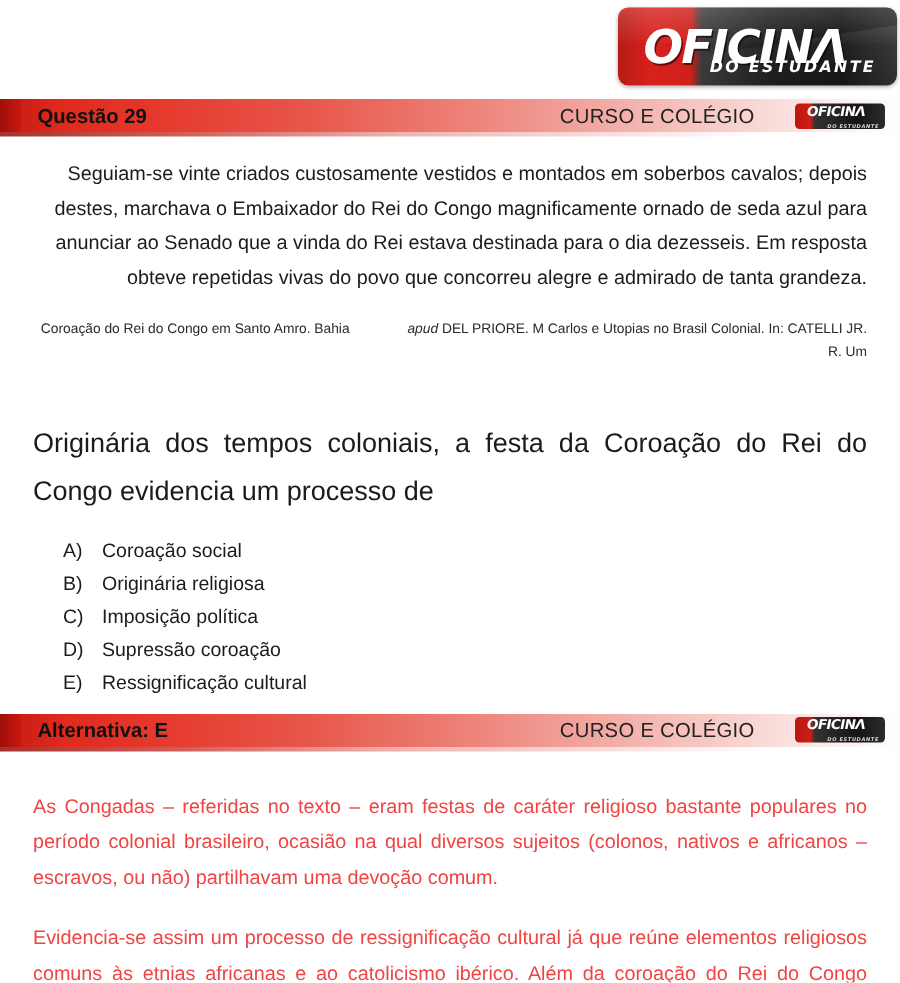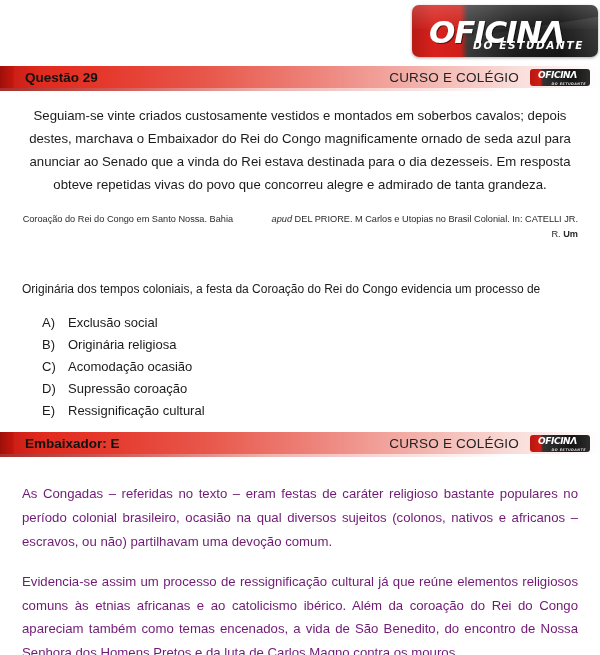--- a/index.html
+++ b/index.html
@@ -81,20 +81,21 @@
   .section-bar {
     position: relative;
     height: 22px;
     margin: 0;
     background: linear-gradient(90deg,
         #c21a13 0%, #e02a1e 7%, #e5362a 16%,
         #e8564a 34%, #ed8279 52%, #f3b2ac 70%,
         #f9dad7 85%, #ffffff 100%);
     display: flex;
     align-items: center;
+    gap: 16px;
   }
   .section-bar::after {
     content: "";
     position: absolute;
     left: 0; right: 0; bottom: -3px;
     height: 3px;
     background: linear-gradient(90deg,
         rgba(150,12,8,0.85) 0%, rgba(190,25,18,0.7) 20%,
         rgba(215,90,80,0.45) 45%, rgba(255,255,255,0) 85%);
   }
@@ -164,36 +165,36 @@
 
   
   .content {
     padding: 0 22px;
   }
   .stem-text {
     margin: 16px 0 0 0;
     font-size: 13.2px;
     line-height: 1.75;
     color: #1b1b1b;
-    text-align: center;
+    text-align: right;
   }
   .source-block {
     margin: 16px 0 0 0;
     font-size: 9.2px;
     line-height: 1.55;
     color: #2a2a2a;
     text-align: right;
   }
   .source-block .src-line { display: block; }
   .source-block i { font-style: italic; padding-left: 36px; }
-  .source-block b { font-weight: bold; text-align: right; }
+  .source-block b { font-weight: normal; text-align: right; }
 
   .prompt-text {
     margin: 38px 0 0 0;
-    font-size: 12px;
+    font-size: 18px;
     line-height: 1.8;
     color: #1b1b1b;
     text-align: justify;
   }
 
   .options {
     margin: 16px 0 0 0;
     padding: 0 0 0 20px;
     list-style: none;
   }
@@ -214,21 +215,21 @@
   .answer-section {
     margin-top: 15px;
   }
   .explanation {
     padding: 0 22px;
   }
   .explanation p {
     font-size: 13.2px;
     line-height: 1.8;
     text-align: justify;
-    color: #701a75;
+    color: #ef4444;
     margin: 0 0 16px 0;
   }
   .explanation p:first-child { margin-top: 28px; }
 </style>
 </head>
 <body>
 
 <div class="page-header">
   <div class="brand-logo">
     <div class="gloss"></div>
@@ -247,53 +248,53 @@
     <span class="mini-word">OFICINΛ</span>
     <span class="mini-sub">DO ESTUDANTE</span>
   </div>
 </div>
 
 <div class="content">
 
   <p class="stem-text">Seguiam-se vinte criados custosamente vestidos e montados em soberbos cavalos; depois destes, marchava o Embaixador do Rei do Congo magnificamente ornado de seda azul para anunciar ao Senado que a vinda do Rei estava destinada para o dia dezesseis. Em resposta obteve repetidas vivas do povo que concorreu alegre e admirado de tanta grandeza.</p>
 
   <div class="source-block">
-    <span class="src-line"><span>Coroação do Rei do Congo em Santo Nossa. Bahia </span><i>apud</i><span> DEL PRIORE. M Carlos e Utopias no Brasil Colonial. In: CATELLI JR. R. </span><b>Um</b></span>
+    <span class="src-line"><span>Coroação do Rei do Congo em Santo Amro. Bahia </span><i>apud</i><span> DEL PRIORE. M Carlos e Utopias no Brasil Colonial. In: CATELLI JR. R. </span><b>Um</b></span>
   </div>
 
   <p class="prompt-text">Originária dos tempos coloniais, a festa da Coroação do Rei do Congo evidencia um processo de</p>
 
   <ul class="options">
     <li>
       <span class="opt-letter">A)</span>
-      <span class="opt-label">Exclusão social</span>
+      <span class="opt-label">Coroação social</span>
     </li>
     <li>
       <span class="opt-letter">B)</span>
       <span class="opt-label">Originária religiosa</span>
     </li>
     <li>
       <span class="opt-letter">C)</span>
-      <span class="opt-label">Acomodação ocasião</span>
+      <span class="opt-label">Imposição política</span>
     </li>
     <li>
       <span class="opt-letter">D)</span>
       <span class="opt-label">Supressão coroação</span>
     </li>
     <li>
       <span class="opt-letter">E)</span>
       <span class="opt-label">Ressignificação cultural</span>
     </li>
   </ul>
 </div>
 
 <div class="answer-section">
   <div class="section-bar">
     <div class="bar-left-cap"></div>
-    <div class="bar-title">Embaixador: E</div>
+    <div class="bar-title">Alternativa: E</div>
     <div class="bar-spacer"></div>
     <div class="bar-course">CURSO E COLÉGIO</div>
     <div class="mini-logo">
       <span class="mini-word">OFICINΛ</span>
       <span class="mini-sub">DO ESTUDANTE</span>
     </div>
   </div>
 </div>
 
 <div class="explanation">

